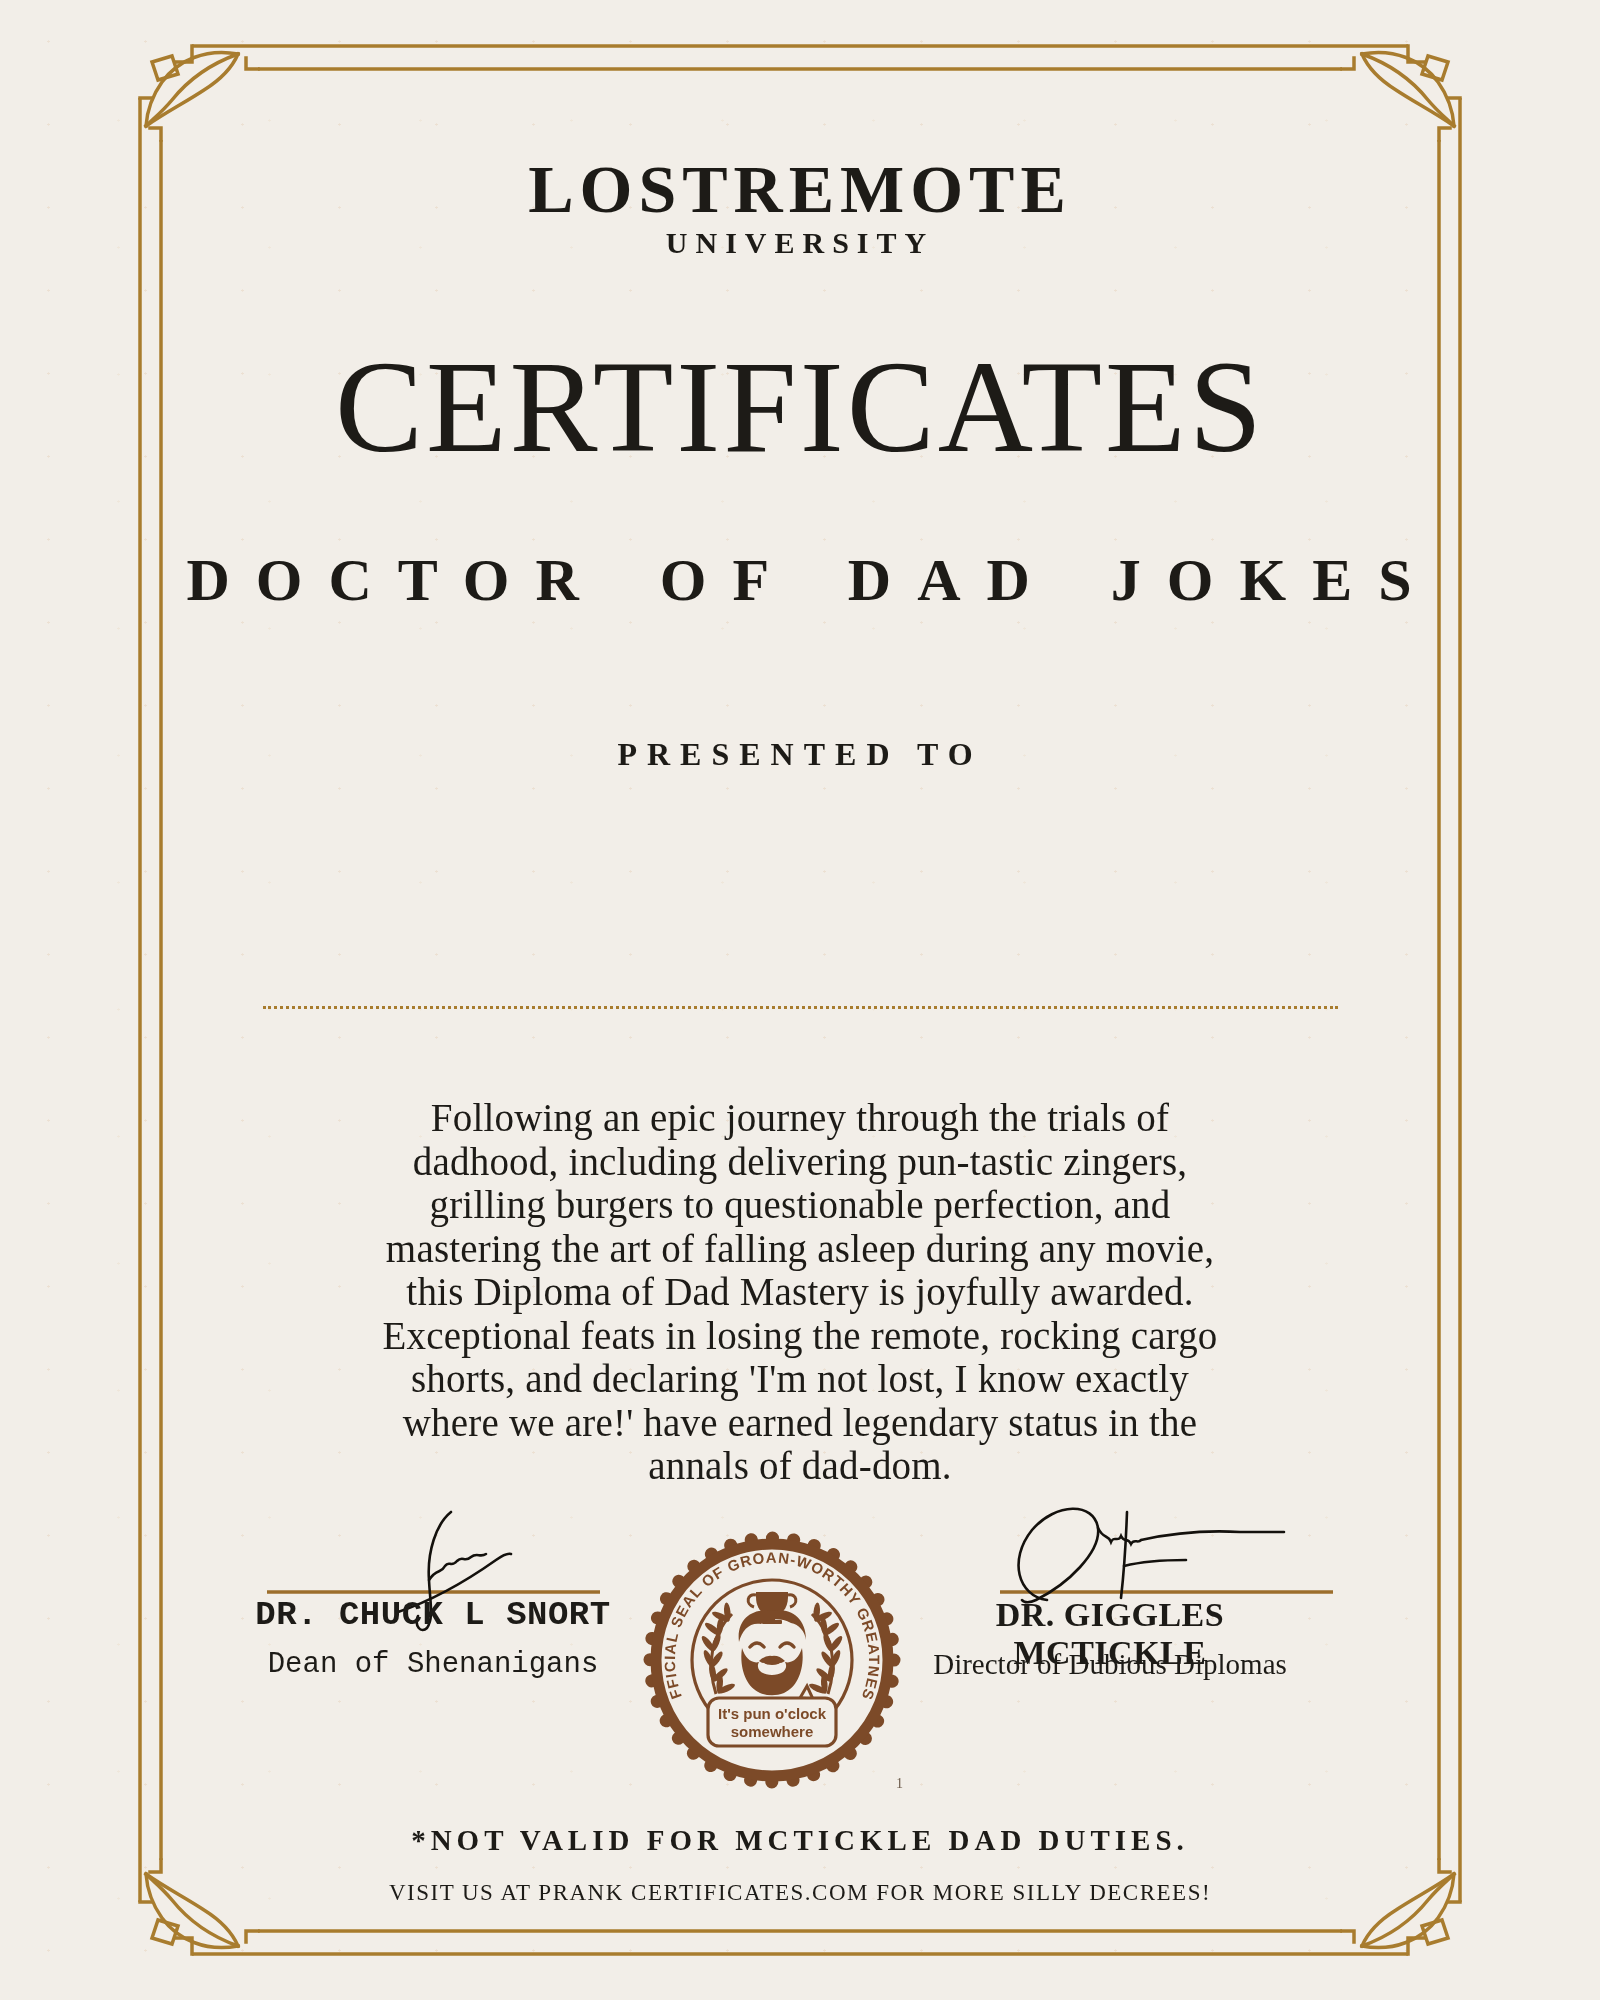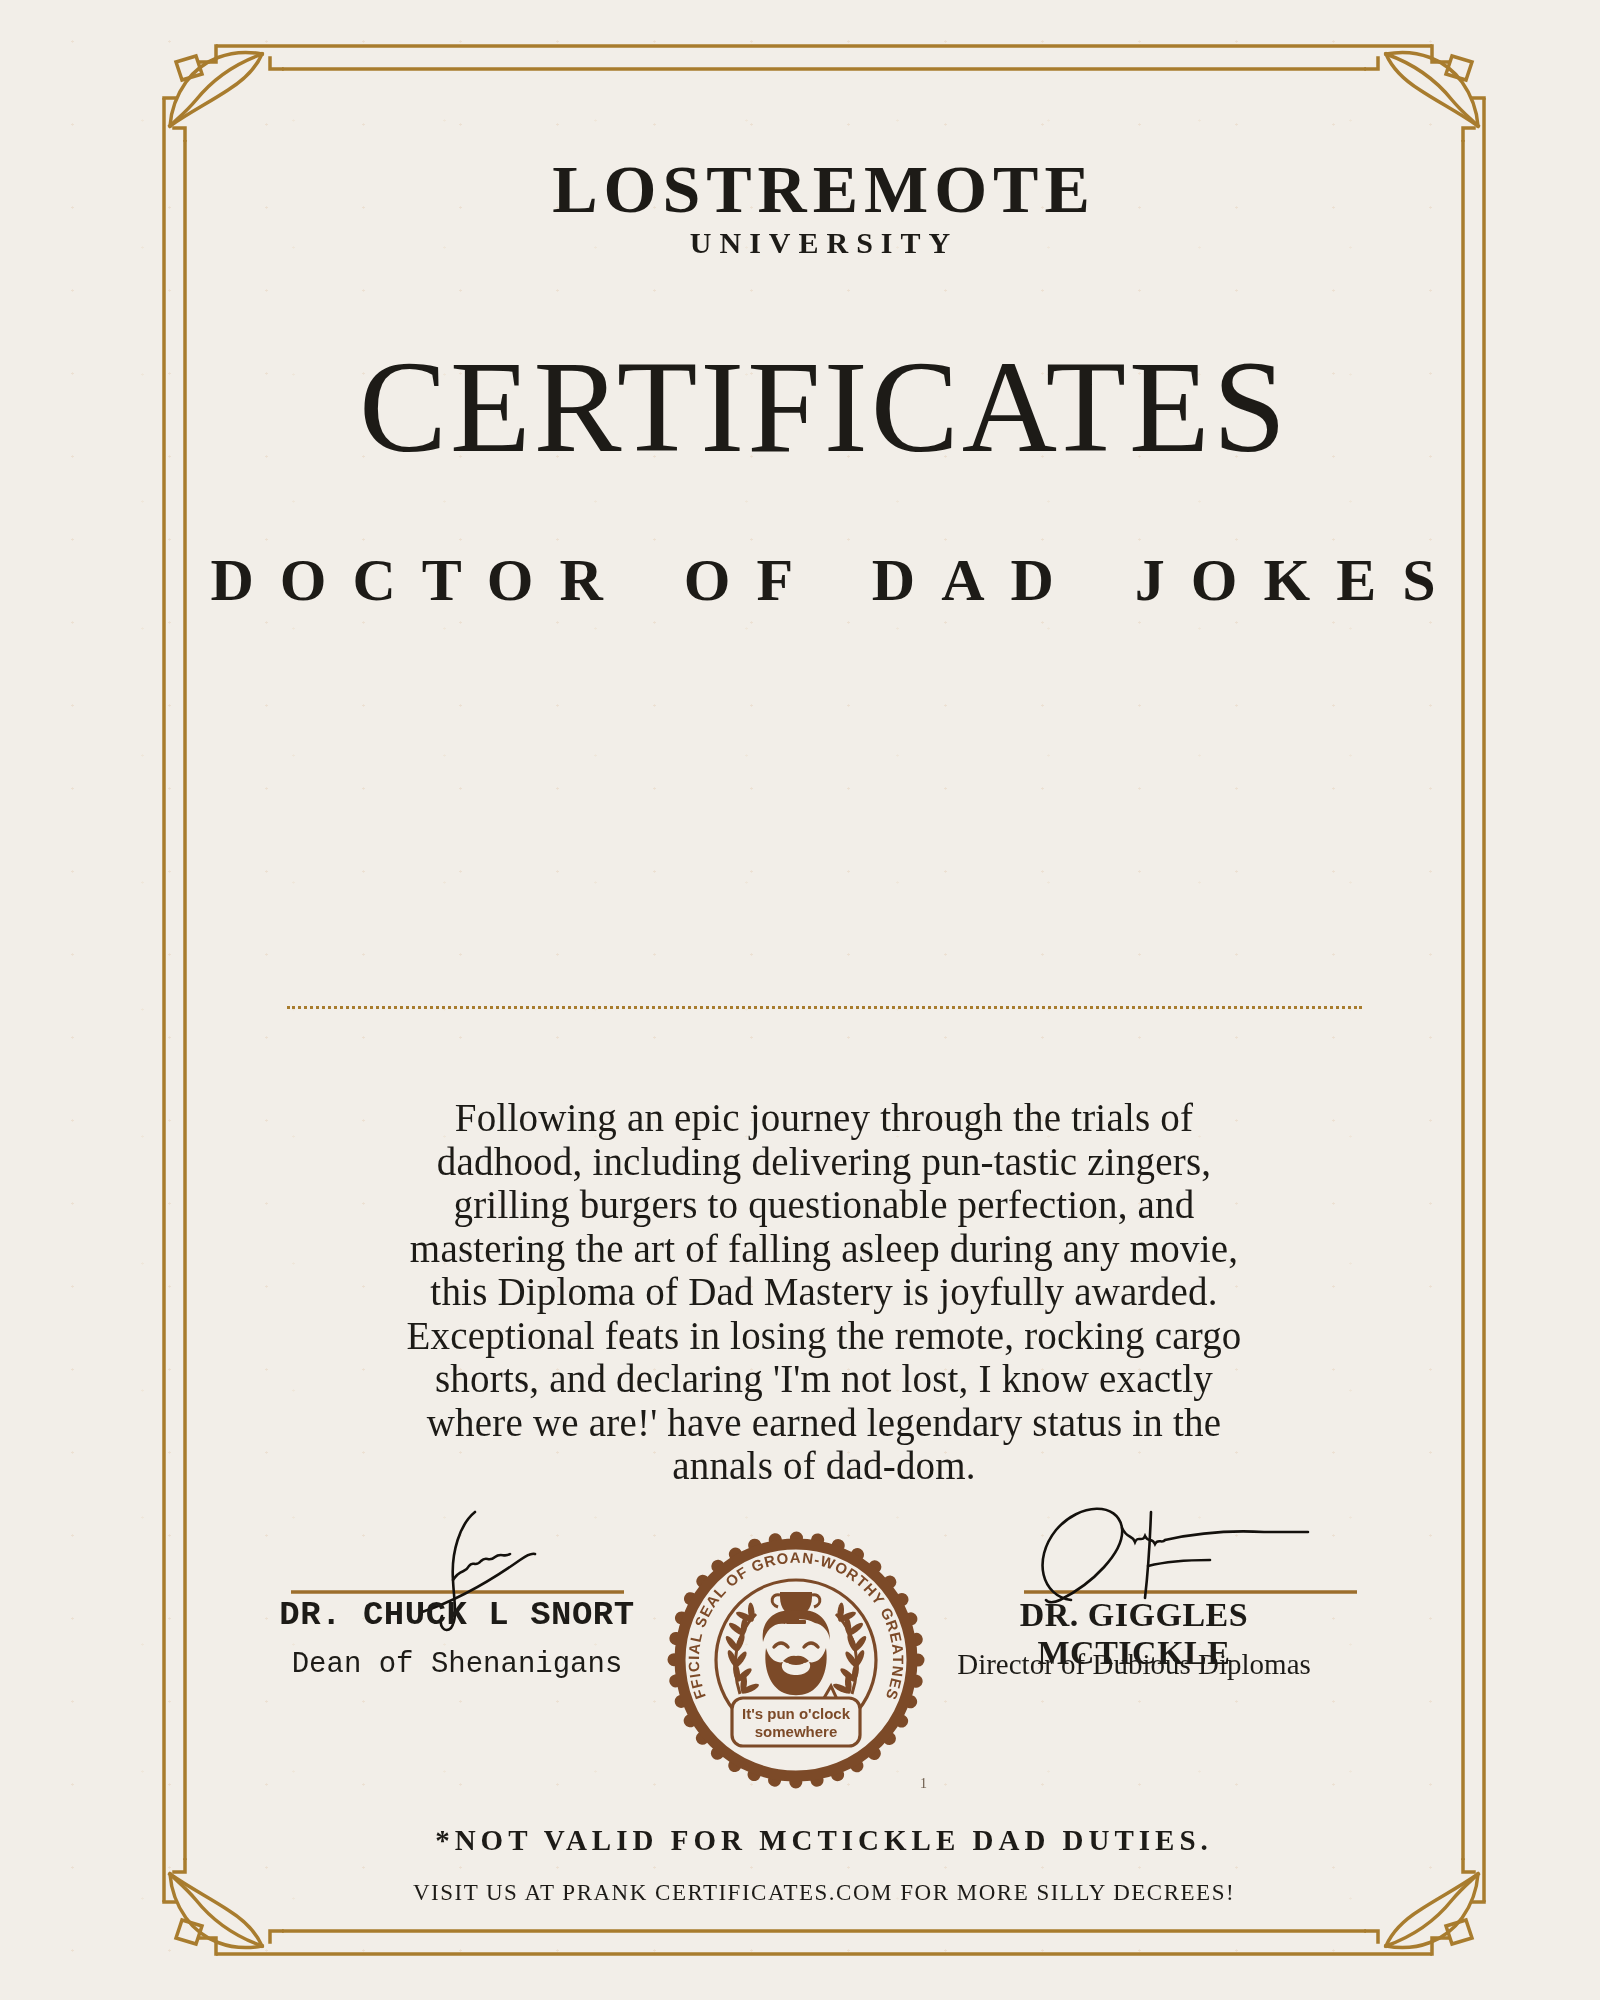--- a/index.html
+++ b/index.html
@@ -10,21 +10,20 @@
     background:#f2eee8;
   }
   #certificate{
     position:relative;width:1470px;height:2000px;overflow:hidden;
     background-color:#f2eee8;
     background-image:
       radial-gradient(#ece0d2 1px, transparent 1.5px),
       radial-gradient(#efe6da 1px, transparent 1.5px);
     background-size:97px 83px, 151px 127px;
     background-position:0 0, 43px 57px;
-    margin-left:24px;
   }
   .abs{position:absolute;}
   .ctr{left:0;width:1600px;text-align:center;}
 
   .brand-line1{top:150px;font-size:68px;font-weight:bold;letter-spacing:6px;}
   .brand-line2{top:226px;font-size:30px;font-weight:bold;letter-spacing:8px;}
   .big-title{top:330px;font-size:132px;font-weight:normal;letter-spacing:3px;}
   .sub-title{top:546px;font-size:60px;font-weight:bold;letter-spacing:26px;word-spacing:14px;padding-left:12px;}
   .presented{top:736px;font-size:32px;font-weight:bold;letter-spacing:10px;}
 
@@ -107,20 +106,21 @@
       <path d="M1141,1540 C1168,1534 1205,1530 1240,1532 L1284,1532"></path>
       <path d="M1124,1566 C1140,1562 1158,1560 1186,1560"></path>
     </g>
   </svg>
 
   <div class="abs ctr brand-line1">LOSTREMOTE</div>
   <div class="abs ctr brand-line2">UNIVERSITY</div>
 
   <div class="abs ctr big-title">CERTIFICATES</div>
   <div class="abs ctr sub-title">DOCTOR OF DAD JOKES</div>
+  <div class="abs ctr presented">PRESENTED TO</div>
 
   <div class="abs name-line"></div>
 
   <div class="abs body-par">Following an epic journey through the trials of dadhood, including delivering pun-tastic zingers, grilling burgers to questionable perfection, and mastering the art of falling asleep during any movie, this Diploma of Dad Mastery is joyfully awarded. Exceptional feats in losing the remote, rocking cargo shorts, and declaring 'I'm not lost, I know exactly where we are!' have earned legendary status in the annals of dad-dom.</div>
 
   <div class="abs sig-name left">DR. CHUCK L SNORT</div>
   <div class="abs sig-title left">Dean of Shenanigans</div>
   <div class="abs sig-name right">DR. GIGGLES MCTICKLE</div>
   <div class="abs sig-title right">Director of Dubious Diplomas</div>
 

